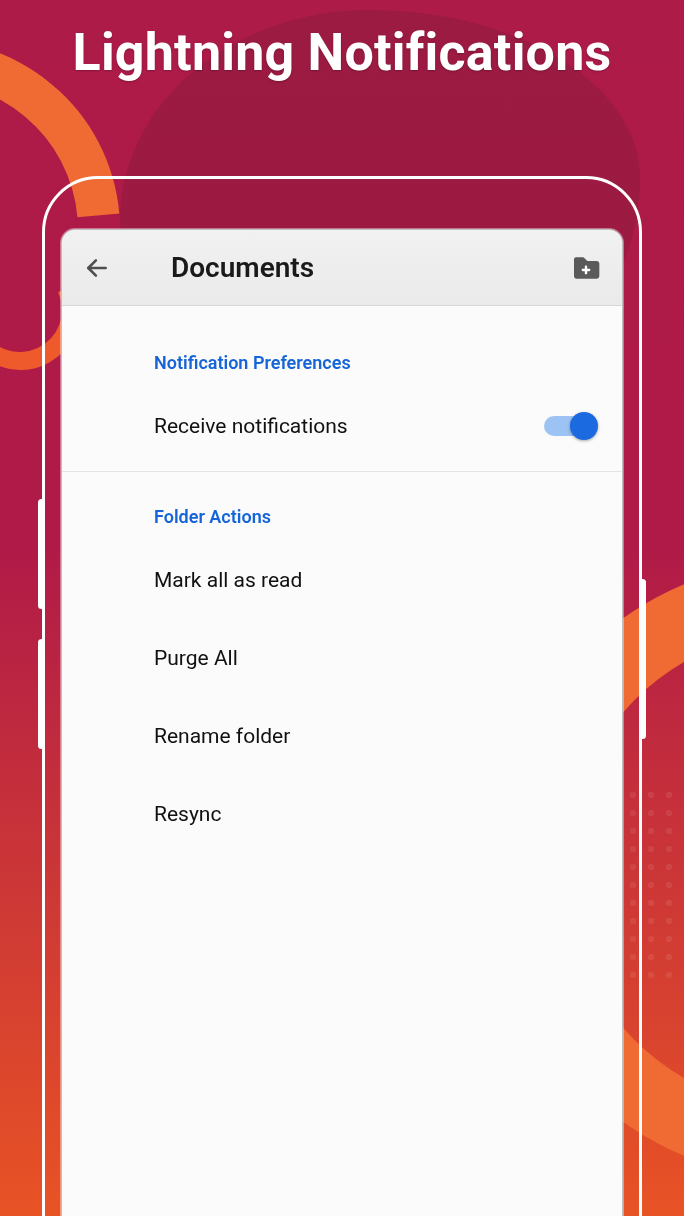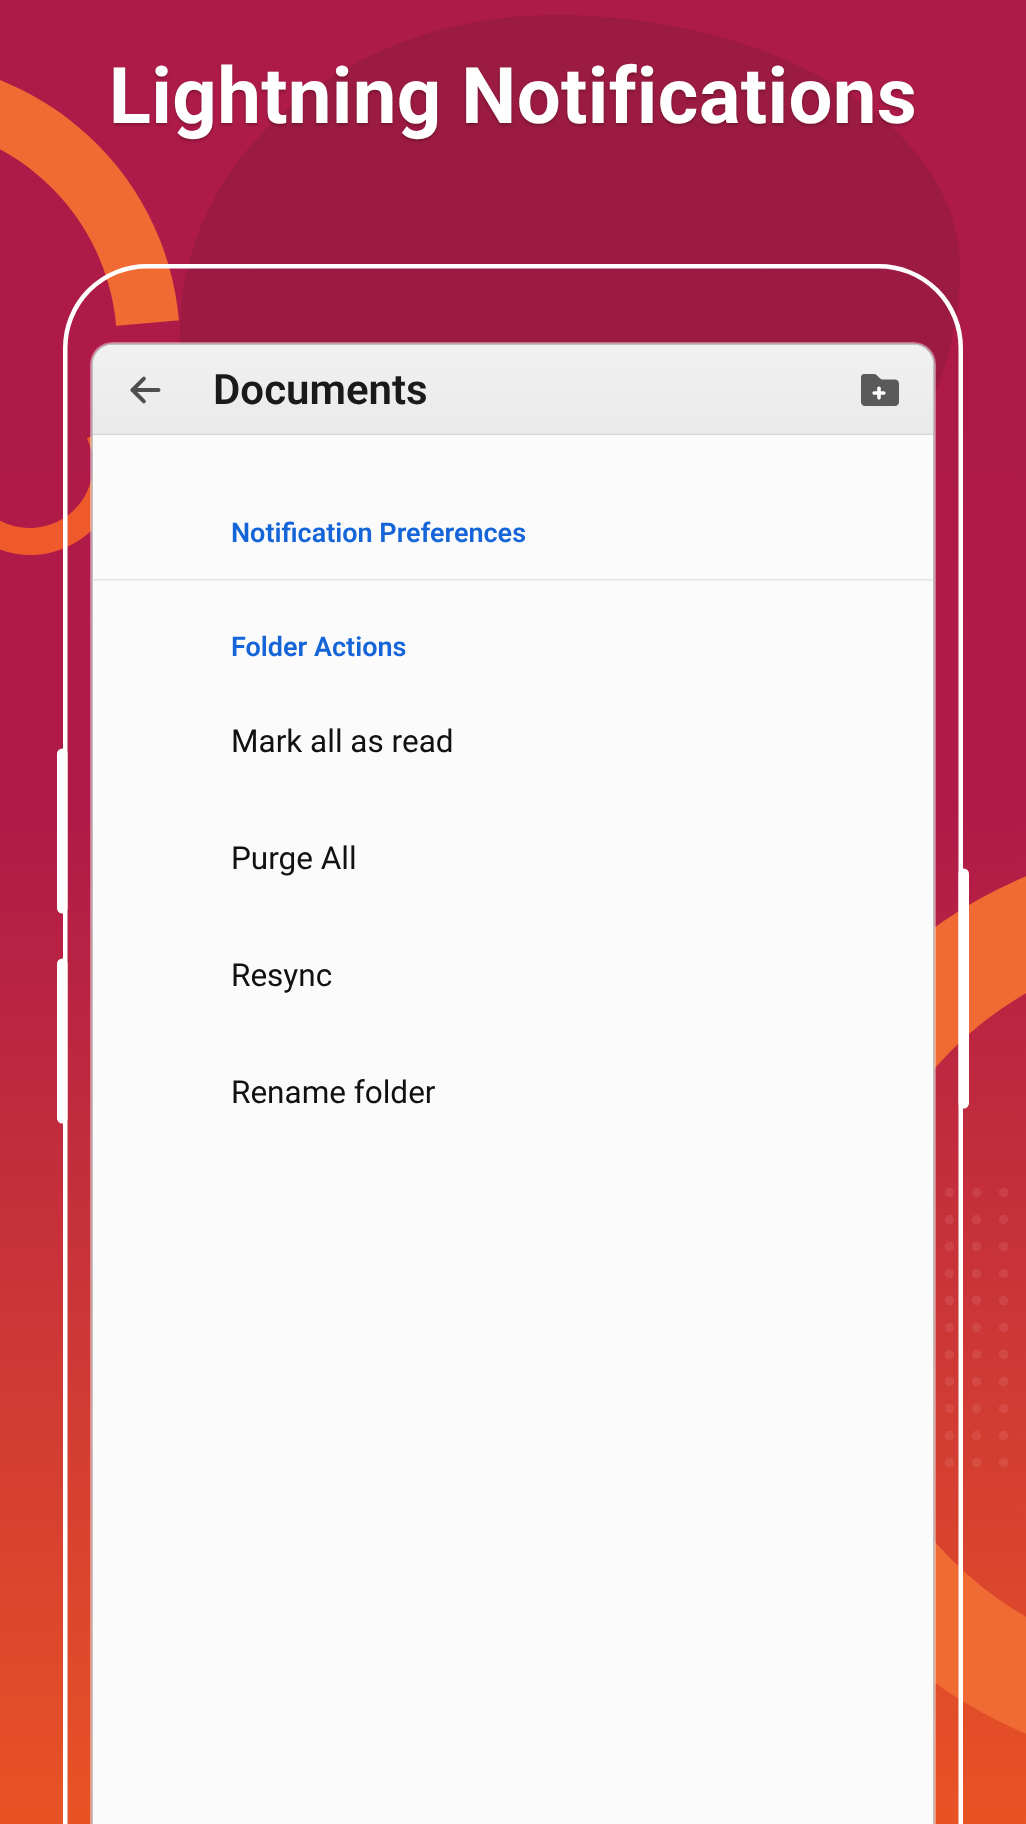--- a/index.html
+++ b/index.html
@@ -17,21 +17,21 @@
     .ring-orange-l { width:380px; height:380px; left:-260px; top:40px; border:42px solid #f06a33; border-color:#f06a33 transparent transparent #f06a33; transform:rotate(40deg); }
     .ring-orange-r { width:620px; height:620px; right:-430px; top:560px; border:70px solid #f06a33; }
     .blob-dark { position:absolute; width:520px; height:420px; left:120px; top:10px; background:#8e1b3d; border-radius:48% 52% 55% 45% / 50% 40% 60% 50%; opacity:.55; }
     .arc-sm { width:120px; height:120px; left:-40px; top:250px; border:18px solid #ef5a2d; border-color:transparent #ef5a2d #ef5a2d transparent; transform:rotate(20deg); }
     .dots { position:absolute; right:-10px; bottom:230px; width:160px; height:200px;
             background-image: radial-gradient(#ffffff22 3px, transparent 3px);
             background-size:18px 18px; opacity:.6; border-radius:30px 0 0 30px; }
 
     
     .headline {
-      position:absolute; left:0; right:0; top:36px;
+      position:absolute; left:0; right:0; top:24px;
       color:#fff; text-align:center; font-weight:700;
       font-size:52px; line-height:1.1; letter-spacing:.2px;
       text-shadow:0 1px 2px rgba(0,0,0,.25);
       padding:0 24px;
     }
 
     
     .phone {
       position:absolute; left:42px; right:42px; top:176px; bottom:-60px;
       border:3px solid #fff; border-radius:56px 56px 0 0;
@@ -50,32 +50,33 @@
       position:absolute; left:16px; right:16px; top:50px; bottom:0;
       background:#fbfbfb;
       border:1px solid #bfbfbf;
       border-radius:14px 14px 0 0;
       overflow:hidden;
       box-shadow:0 0 0 1px rgba(255,255,255,.4);
     }
 
     
     .appbar {
-      height:60px; display:flex; align-items:center;
+      height:76px; display:flex; align-items:center;
       background:linear-gradient(#f1f1f1,#eaeaea);
       border-bottom:1px solid #d7d7d7;
       padding:0 18px;
+      gap:29px;
     }
     .back { width:34px; height:34px; display:flex; align-items:center; justify-content:center; color:#4f4f4f; cursor:pointer; }
     .title { flex:0 0 auto; margin-left:28px; font-size:28px; font-weight:600; color:#1a1a1a; }
     .spacer { flex:1; }
     .addfolder { width:36px; height:32px; display:flex; align-items:center; justify-content:center; color:#5a5a5a; cursor:pointer; }
 
     
-    .content { padding-top:0;margin-top:21px; }
+    .content { padding-top:12px; }
     .section-header {
       font-size:18px; font-weight:600; color:#1565d8;
       padding:34px 0 14px 92px;
     }
     .row {
       display:flex; align-items:center;
       min-height:78px;
       padding:0 28px 0 92px;
       font-size:21px; color:#111;
       cursor:pointer;
@@ -129,34 +130,38 @@
             <path fill="#5a5a5a" d="M3 3.5C3 2.67 3.67 2 4.5 2h5.2c.4 0 .78.16 1.06.44L12.6 4.3c.28.28.66.44 1.06.44H20c1.1 0 2 .9 2 2V16c0 1.1-.9 2-2 2H5c-1.1 0-2-.9-2-2V3.5z"></path>
             <path fill="#ffffff" d="M12 8.2c.5 0 .9.4.9.9v1.5h1.5c.5 0 .9.4.9.9s-.4.9-.9.9h-1.5v1.5c0 .5-.4.9-.9.9s-.9-.4-.9-.9v-1.5H9.6c-.5 0-.9-.4-.9-.9s.4-.9.9-.9h1.5V9.1c0-.5.4-.9.9-.9z"></path>
           </svg>
         </div>
       </div>
 
       <div class="content">
 
         <div class="section-header">Notification Preferences</div>
 
+        <div class="row">
+          <span class="label">Receive notifications</span>
+          <span class="toggle"></span>
+        </div>
 
         <div class="divider"></div>
 
         <div class="section-header">Folder Actions</div>
 
         <div class="row">
           <span class="label">Mark all as read</span>
         </div>
         <div class="row">
           <span class="label">Purge All</span>
         </div>
         <div class="row">
-          <span class="label">Resync</span>
+          <span class="label">Rename folder</span>
         </div>
         <div class="row">
-          <span class="label">Rename folder</span>
+          <span class="label">Resync</span>
         </div>
 
       </div>
     </div>
   </div>
 </div>
 
 </body></html>

